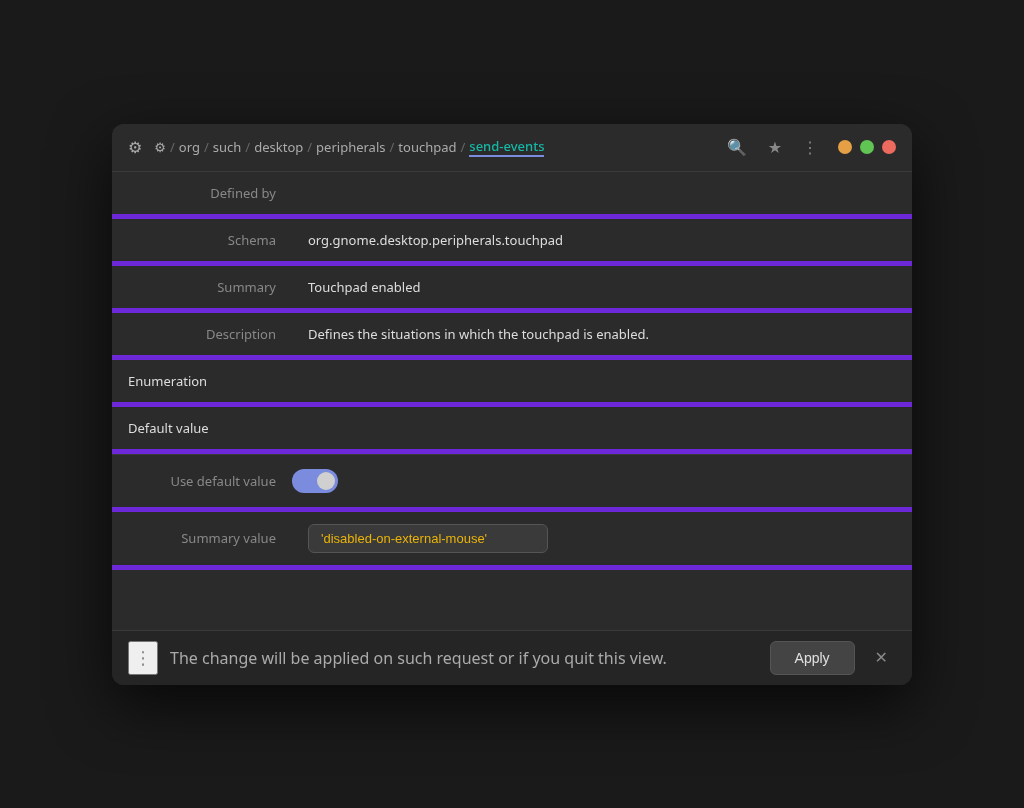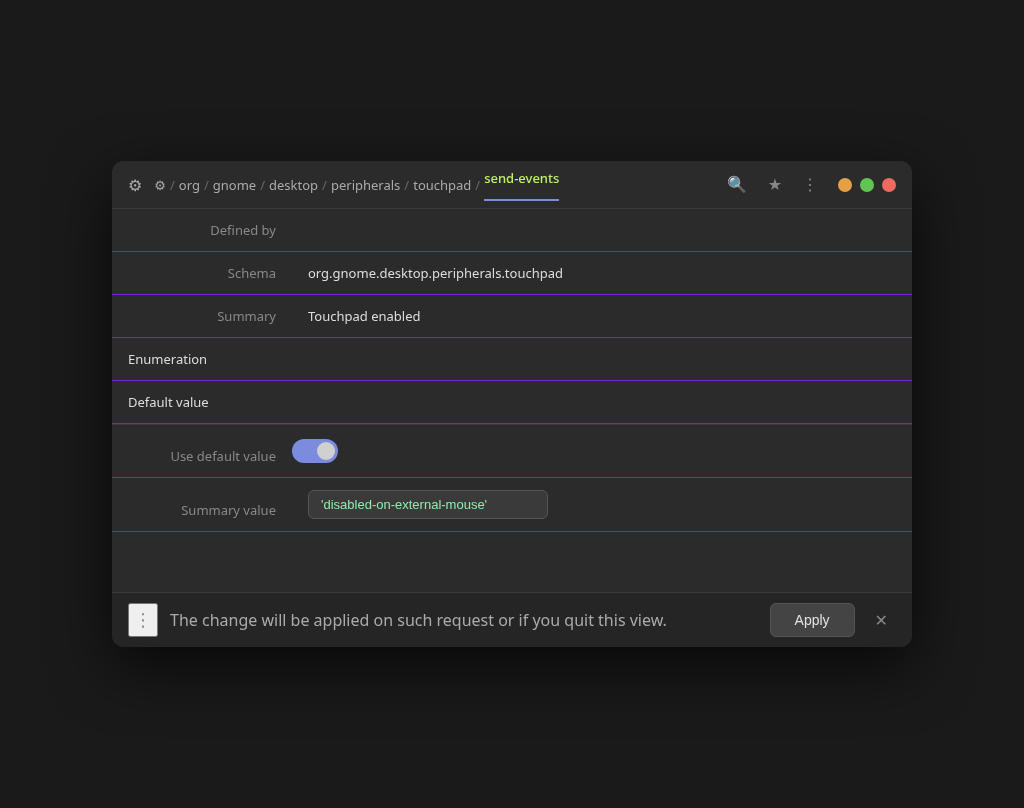--- a/index.html
+++ b/index.html
@@ -50,24 +50,24 @@
     .breadcrumb-sep {
       color: #666;
     }
 
     .breadcrumb-item {
       color: #aaa;
       cursor: pointer;
     }
 
     .breadcrumb-item.active {
-      color: #bef264;
+      color: #14b8a6;
       font-weight: 500;
       border-bottom: 2px solid #7b8cde;
-      padding-bottom: 12px;
+      padding-bottom: 0;
     }
 
     .titlebar-actions {
       display: flex;
       align-items: center;
       gap: 12px;
     }
 
     .titlebar-btn {
       background: none;
@@ -96,22 +96,22 @@
     .wc-maximize { background: #61c554; }
     .wc-close    { background: #ed6a5e; }
 
     
     .content {
       background: #2b2b2b;
     }
 
     .info-row {
       display: flex;
-      align-items: flex-end;
-      border-bottom: 1px solid #6d28d9;
+      align-items: center;
+      border-bottom: 5px solid #6d28d9;
     }
 
     .info-row:last-child {
       border-bottom: none;
     }
 
     .info-label {
       width: 180px;
       min-width: 180px;
       padding: 12px 16px 12px 24px;
@@ -167,21 +167,21 @@
 
     .toggle-switch.on .toggle-knob {
       left: 25px;
     }
 
     
     .custom-value-input {
       background: #3a3a3a;
       border: 1px solid #555;
       border-radius: 6px;
-      color: #86efac;
+      color: #eab308;
       font-size: 13px;
       padding: 6px 12px;
       width: 240px;
       outline: none;
     }
 
     
     .bottom-bar {
       background: #252525;
       display: flex;
@@ -236,21 +236,21 @@
 <div class="window">
 
   <div class="titlebar">
     <span class="titlebar-icon">⚙</span>
 
     <div class="breadcrumb">
       <span class="breadcrumb-item">⚙</span>
       <span class="breadcrumb-sep">/</span>
       <span class="breadcrumb-item">org</span>
       <span class="breadcrumb-sep">/</span>
-      <span class="breadcrumb-item">gnome</span>
+      <span class="breadcrumb-item">such</span>
       <span class="breadcrumb-sep">/</span>
       <span class="breadcrumb-item">desktop</span>
       <span class="breadcrumb-sep">/</span>
       <span class="breadcrumb-item">peripherals</span>
       <span class="breadcrumb-sep">/</span>
       <span class="breadcrumb-item">touchpad</span>
       <span class="breadcrumb-sep">/</span>
       <span class="breadcrumb-item active">send-events</span>
     </div>
 
@@ -275,20 +275,24 @@
     <div class="info-row">
       <div class="info-label">Schema</div>
       <div class="info-value">org.gnome.desktop.peripherals.touchpad</div>
     </div>
 
     <div class="info-row">
       <div class="info-label">Summary</div>
       <div class="info-value">Touchpad enabled</div>
     </div>
 
+    <div class="info-row">
+      <div class="info-label">Description</div>
+      <div class="info-value">Defines the situations in which the touchpad is enabled.</div>
+    </div>
 
     <div class="info-row">
       <div class="info-value">Enumeration</div>
     </div>
 
 
     <div class="info-row">
       <div class="info-value">Default value</div>
     </div>
 

